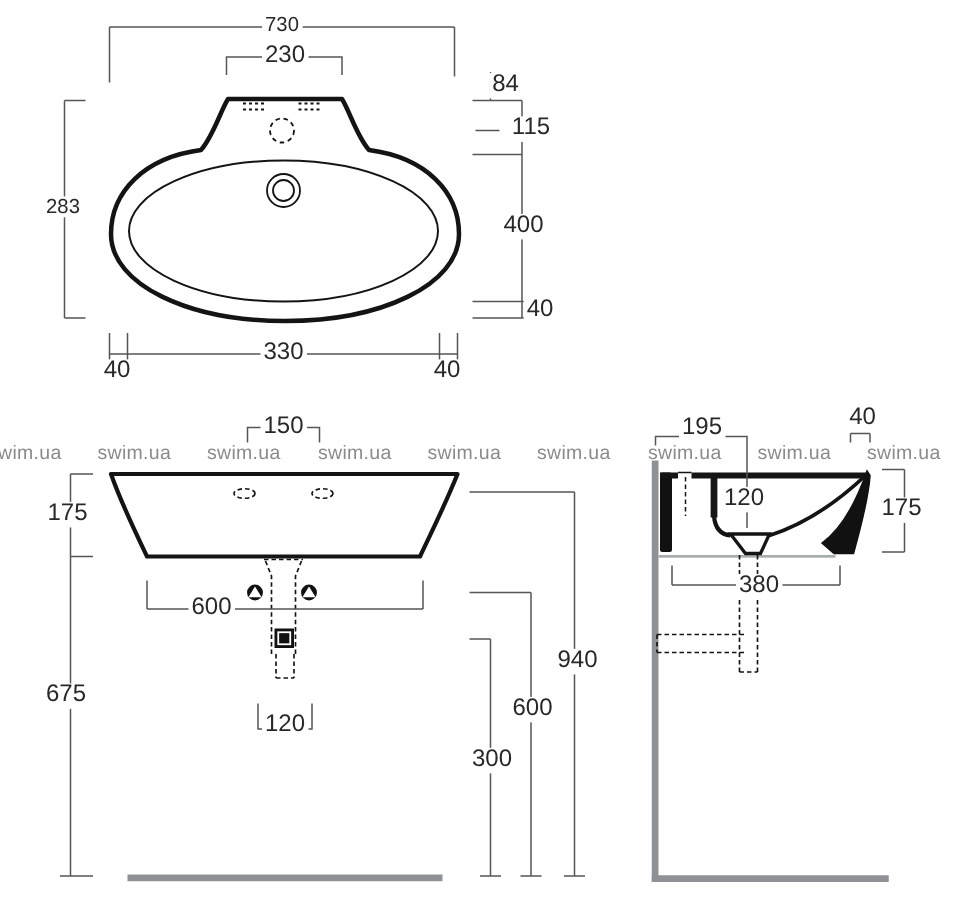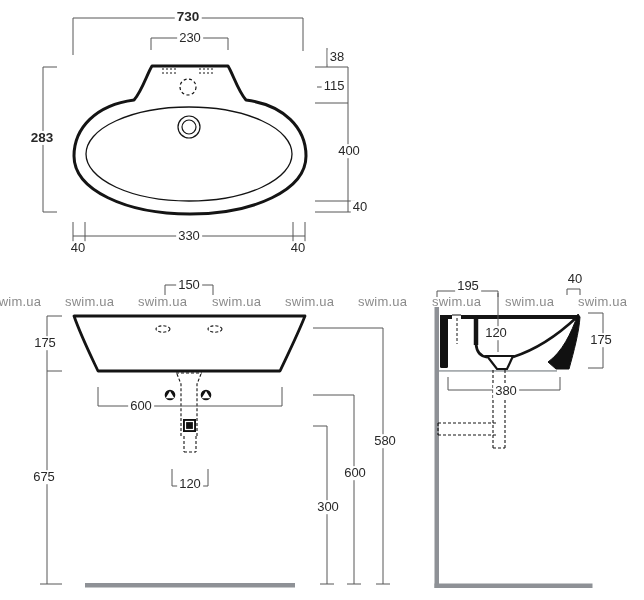--- a/index.html
+++ b/index.html
@@ -1,23 +1,23 @@
 <!DOCTYPE html>
 <html><head>
 <meta charset="utf-8">
 <style>
   html,body{margin:0;padding:0;background:#fff}
   .stage{position:relative;width:644px;height:600px;background:#ffffff;overflow:hidden;
          font-family:"Liberation Sans",sans-serif}
   .wm{position:absolute;top:294px;font-size:13px;color:#8b8b8b;letter-spacing:.2px;
       white-space:nowrap;user-select:none}
   svg.draw{position:absolute;left:0;top:0}
-  .dimlbl{position:absolute;transform:translate(-50%,-50%);font-size:13px;color:#282828;
+  .dimlbl{position:absolute;transform:translate(-50%,-50%);font-size:16px;color:#282828;
           background:#ffffff;padding:0 2px;line-height:1.05;white-space:nowrap}
-  .dimlbl.b{font-weight:bold;font-size:13.5px}
+  .dimlbl.b{font-weight:normal;font-size:13.5px}
 </style>
 </head>
 <body>
 
 <div class="stage">
 
   <span class="wm" style="left:-8px">swim.ua</span>
   <span class="wm" style="left:65px">swim.ua</span>
   <span class="wm" style="left:138px">swim.ua</span>
   <span class="wm" style="left:212px">swim.ua</span>
@@ -96,36 +96,36 @@
       <path d="M437,297 V291 H498 V297 M498,293 V352"></path>
       <path d="M567,295 V289 M580,295 V289 M567,289 H580"></path>
       <path d="M588,313 H603 M603,313 V368 M588,368 H603"></path>
       <path d="M448,377 V390 M560,377 V390 M448,390 H560"></path>
     </g>
   </svg>
 
   <span class="dimlbl b" style="left:188px;top:17px">730</span>
   <span class="dimlbl" style="left:190px;top:38px">230</span>
   <span class="dimlbl b" style="left:42px;top:138px">283</span>
-  <span class="dimlbl" style="left:337px;top:57px">38</span>
-  <span class="dimlbl" style="left:334px;top:86px">115</span>
+  <span class="dimlbl" style="left:337px;top:57px">84</span>
+  <span class="dimlbl" style="left:354px;top:86px">115</span>
   <span class="dimlbl" style="left:349px;top:151px">400</span>
   <span class="dimlbl" style="left:360px;top:207px">40</span>
   <span class="dimlbl" style="left:189px;top:236px">330</span>
   <span class="dimlbl" style="left:78px;top:248px">40</span>
   <span class="dimlbl" style="left:298px;top:248px">40</span>
 
   <span class="dimlbl" style="left:189px;top:285px">150</span>
   <span class="dimlbl" style="left:45px;top:343px">175</span>
-  <span class="dimlbl" style="left:44px;top:477px">675</span>
+  <span class="dimlbl" style="left:44px;top:464px">675</span>
   <span class="dimlbl" style="left:141px;top:406px">600</span>
   <span class="dimlbl" style="left:190px;top:484px">120</span>
   <span class="dimlbl" style="left:328px;top:507px">300</span>
   <span class="dimlbl" style="left:355px;top:473px">600</span>
-  <span class="dimlbl" style="left:385px;top:441px">580</span>
+  <span class="dimlbl" style="left:385px;top:441px">940</span>
 
   <span class="dimlbl" style="left:468px;top:286px">195</span>
   <span class="dimlbl" style="left:575px;top:279px">40</span>
   <span class="dimlbl" style="left:496px;top:333px">120</span>
   <span class="dimlbl" style="left:601px;top:340px">175</span>
   <span class="dimlbl" style="left:506px;top:391px">380</span>
 
 </div>
 
 </body></html>

